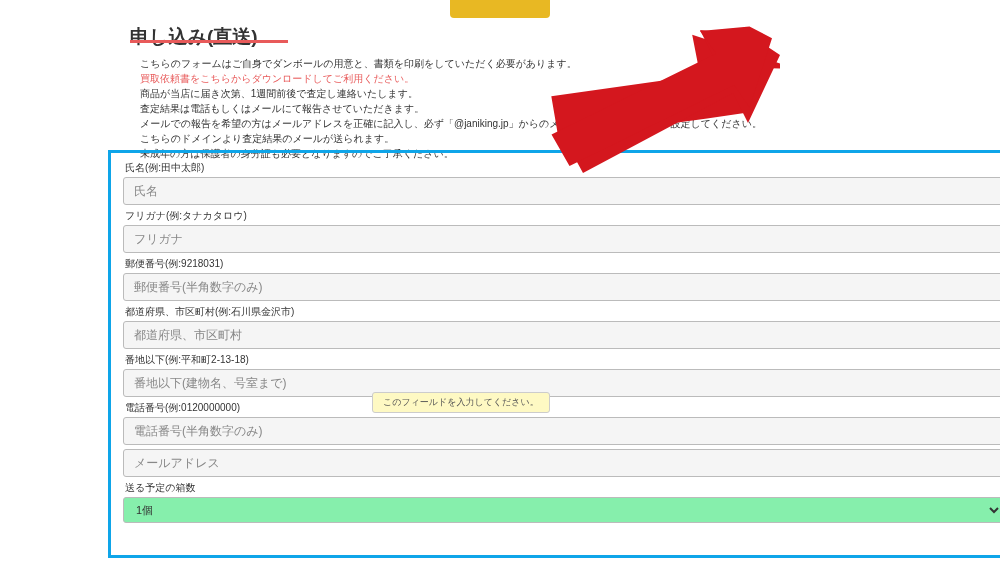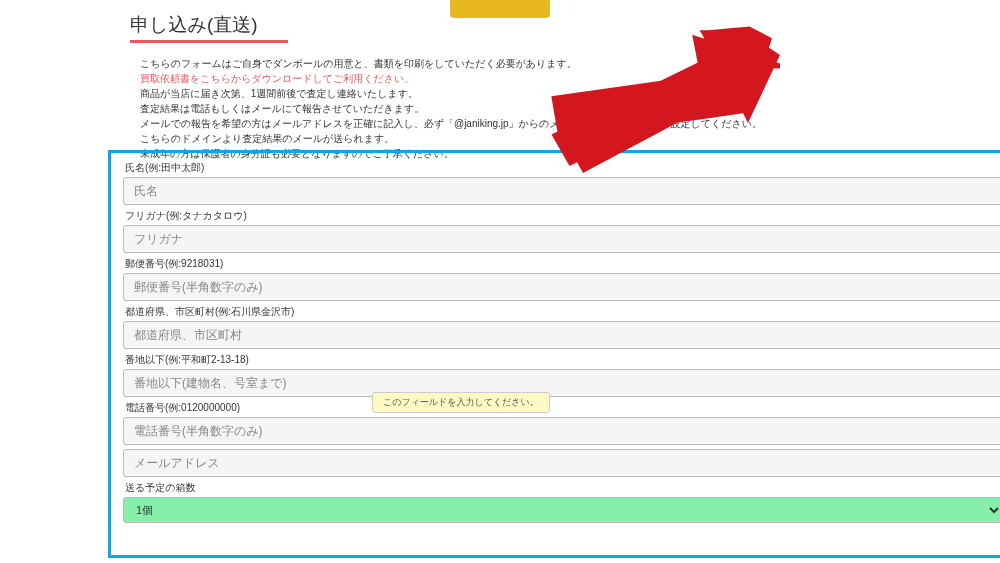--- a/index.html
+++ b/index.html
@@ -15,24 +15,24 @@
       position: absolute;
       top: 0;
       left: 450px;
       width: 100px;
       height: 18px;
       background: #e8b823;
       border-radius: 0 0 4px 4px;
     }
     .page-title {
       position: absolute;
-      top: 12px;
+      top: 24px;
       left: 130px;
       font-size: 19px;
-      font-weight: normal;
+      font-weight: bold;
       color: #333;
       padding-bottom: 6px;
     }
     .title-underline {
       position: absolute;
       top: 40px;
       left: 130px;
       width: 158px;
       height: 3px;
       background: #e85a5a;

